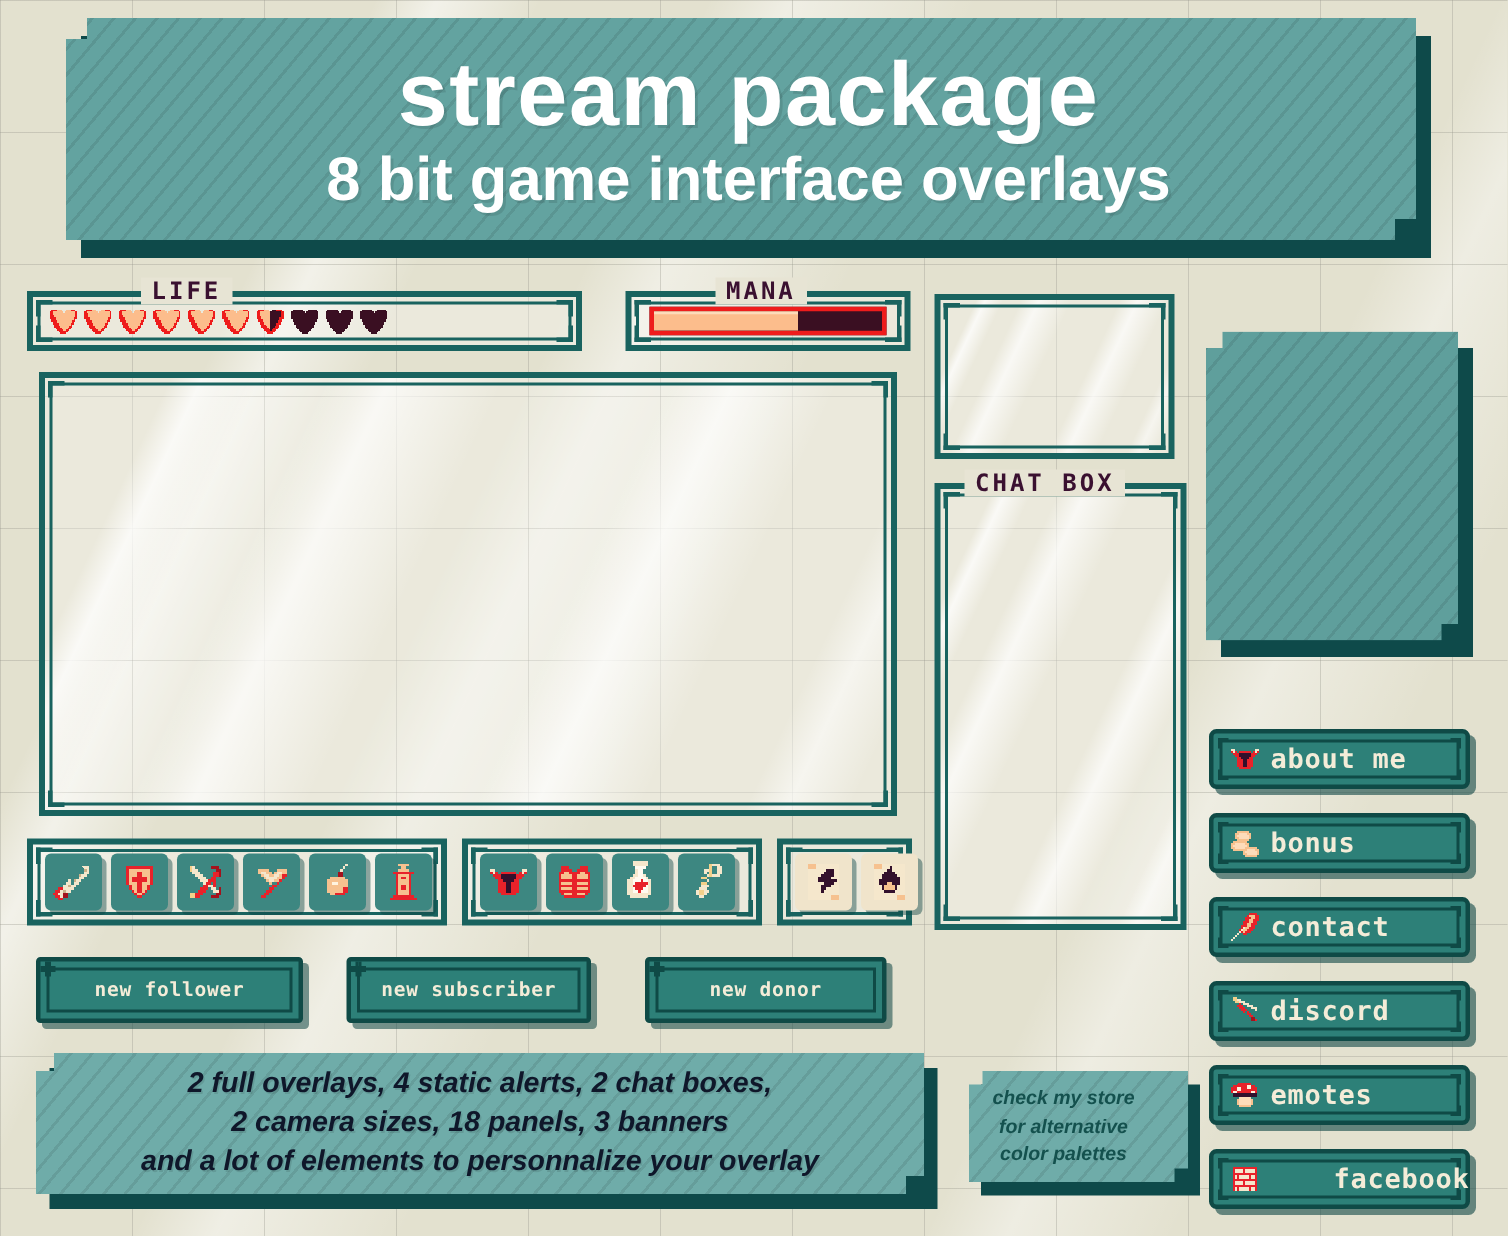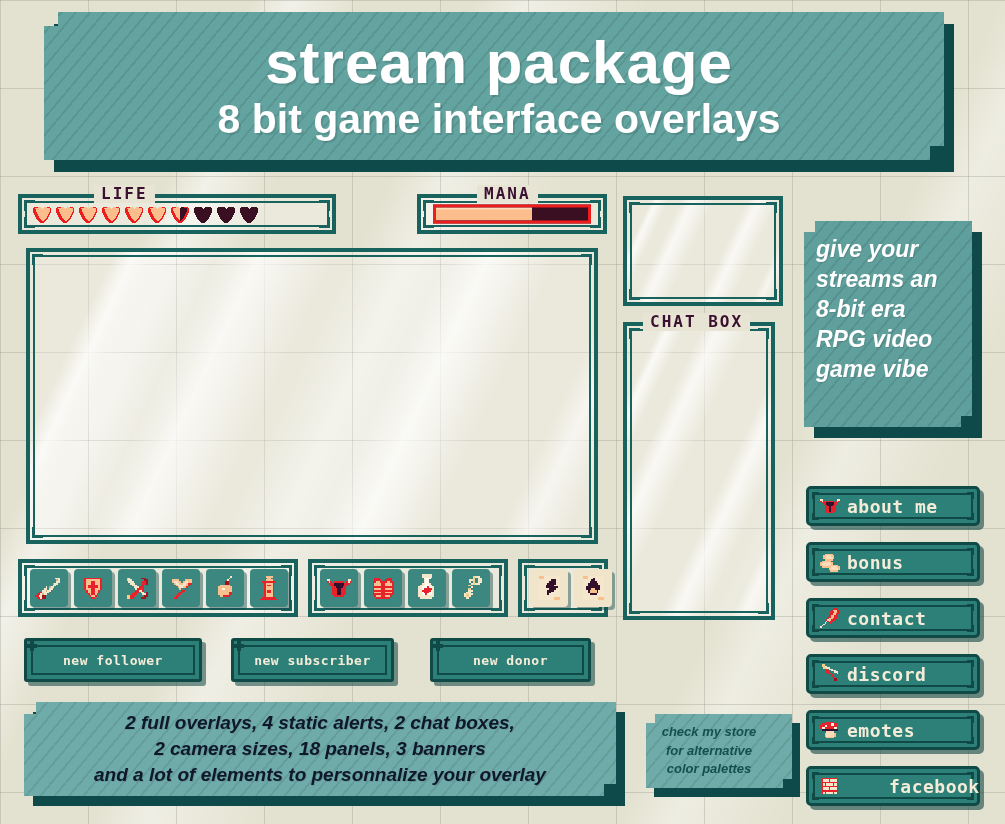--- a/index.html
+++ b/index.html
@@ -149,21 +149,21 @@
     font-weight: bold;
     letter-spacing: 2px;
     padding: 0 7px;
     z-index: 4;
     line-height: 18px;
   }
 
   
   #life-panel {
     left: 18px; top: 194px;
-    width: 318px; height: 40px;
+    width: 370px; height: 40px;
   }
   #life-panel .frame-label { left: 72px; }
   .hearts {
     position: absolute;
     left: 10px; top: 50%;
     transform: translateY(-50%);
     display: flex;
     gap: 2px;
     z-index: 3;
   }
@@ -203,21 +203,21 @@
 
   
   #camera-box {
     left: 623px; top: 196px;
     width: 160px; height: 110px;
   }
 
   
   #chat-box {
     left: 623px; top: 322px;
-    width: 152px; height: 298px;
+    width: 168px; height: 298px;
   }
   #chat-box .frame-label { left: 16px; }
 
   
   .inv-panel {
     top: 559px;
     height: 58px;
   }
   #inv-1 { left: 18px; width: 280px; }
   #inv-2 { left: 308px; width: 200px; }
@@ -744,27 +744,20 @@
   <div class="lines">
     <div>check my store</div>
     <div>for alternative</div>
     <div>color palettes</div>
   </div>
 </div>
 
 <div id="promo-panel">
   <div class="shadow"></div>
   <div class="face hatch"></div>
-  <div class="lines">
-    <div>give your</div>
-    <div>streams an</div>
-    <div>8-bit era</div>
-    <div>RPG video</div>
-    <div>game vibe</div>
-  </div>
 </div>
 
 <div class="link-btn" id="btn-about">
   <span class="bcnr tl"></span>
   <span class="bcnr tr"></span>
   <span class="bcnr bl"></span>
   <span class="bcnr br"></span>
   <span class="bicon">
       <svg width="28" height="28" viewBox="0 0 16 16" shape-rendering="crispEdges">
         <path d="M1 3h2v1h1v1h1V4h6v1h1V4h1V3h2v2h-1v1h-1v1h-1v5h-1v1H5v-1H4V7H3V6H2V5H1z" fill="#e8222a"></path>

